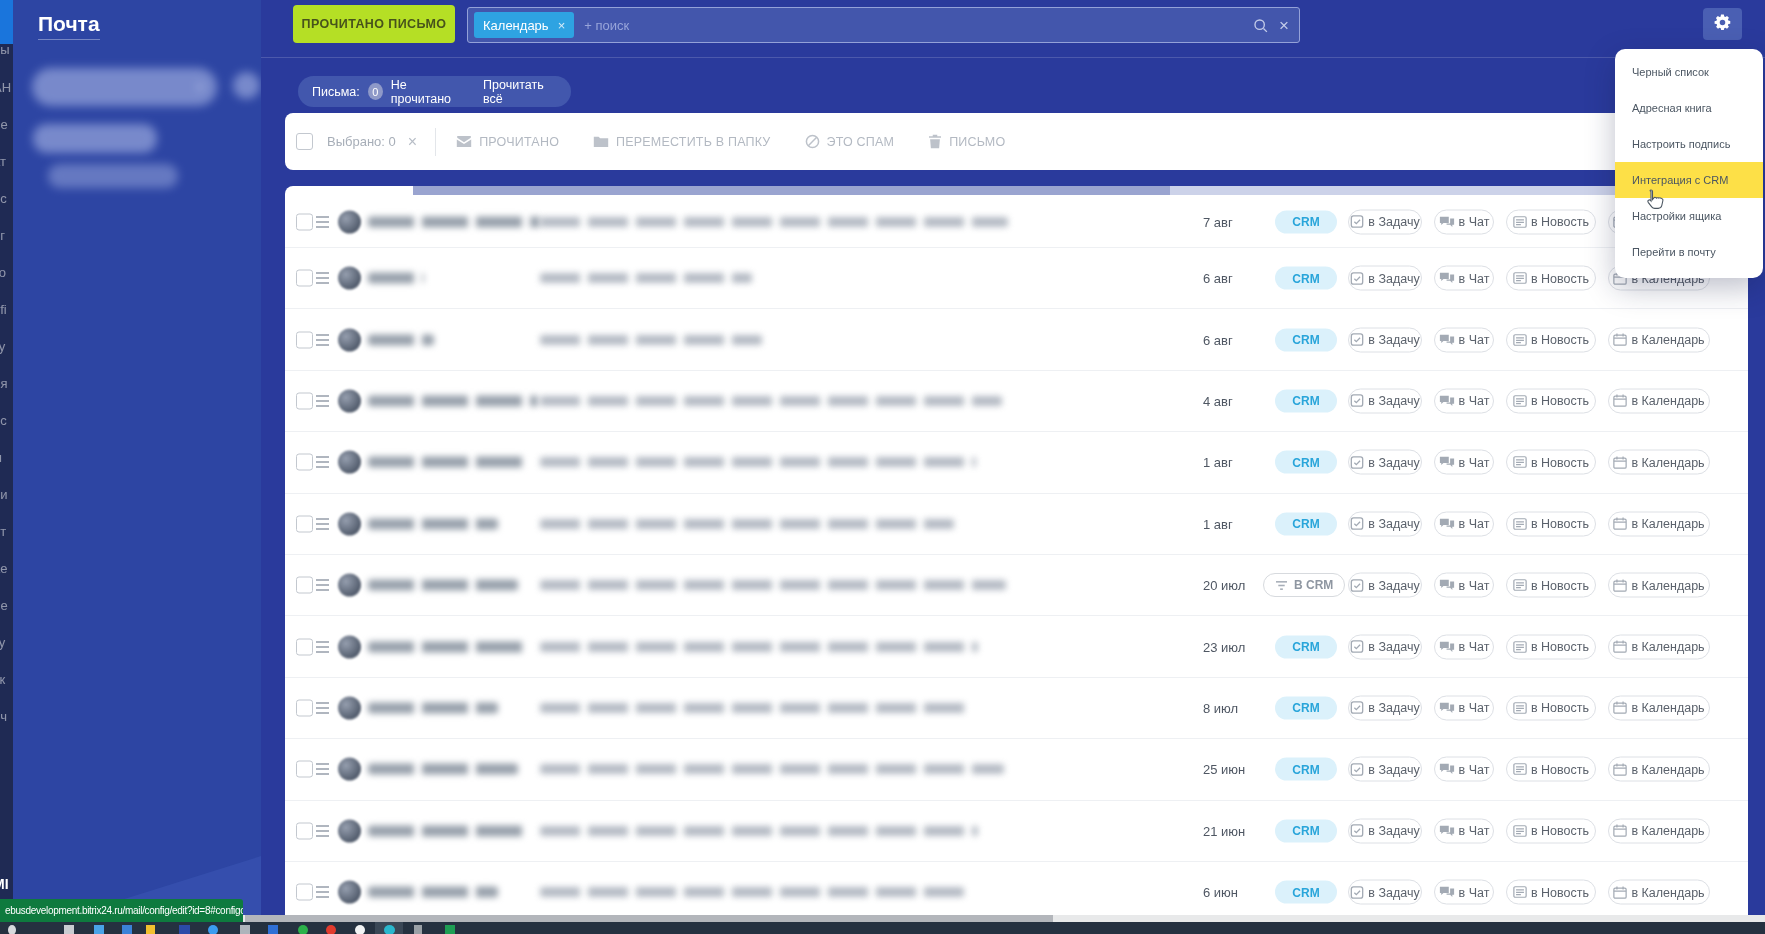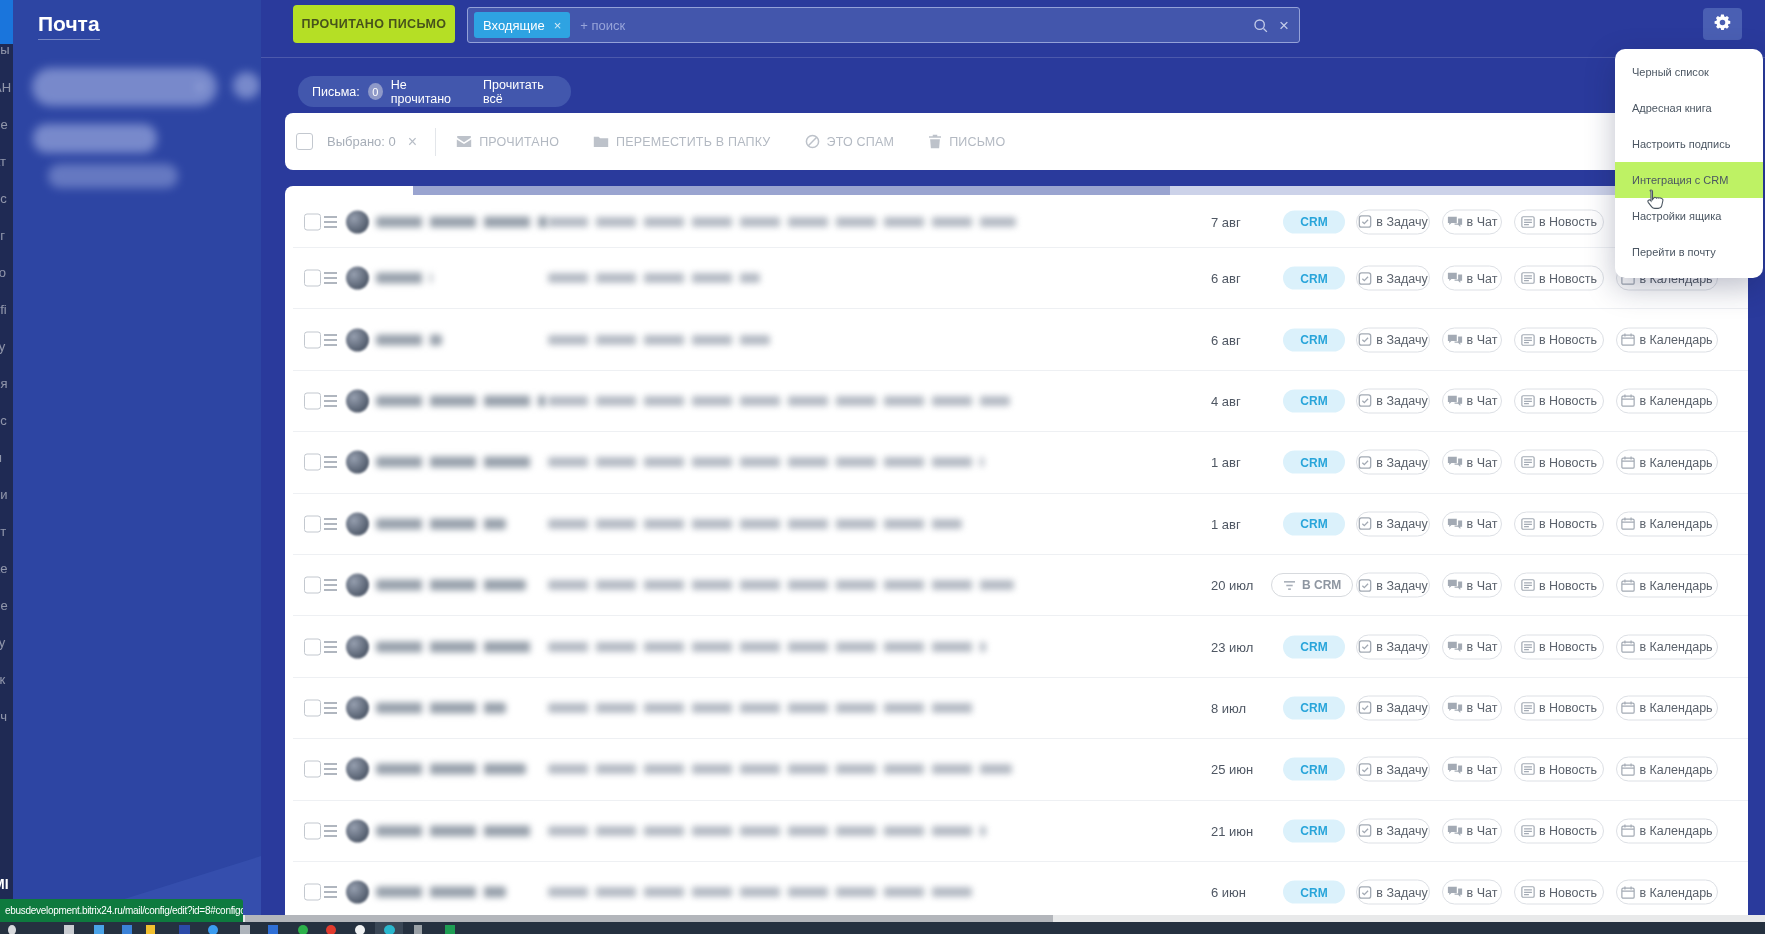--- a/index.html
+++ b/index.html
@@ -50,42 +50,42 @@
   .sel-label{color:#a7aeb8;font-size:13px;margin-left:14px;}
   .sel-x{color:#b7bdc6;font-size:16px;margin-left:12px;cursor:pointer;}
   .vdiv{width:1px;height:28px;background:#e3e6ea;margin:0 20px 0 18px;}
   .acts{display:flex;align-items:center;gap:34px;}
   .act{display:flex;align-items:center;gap:7px;color:#b3b9c2;font-size:12.5px;letter-spacing:.2px;cursor:pointer;}
   .act .ic{display:flex;color:#bdc2ca;}
   
   .list{position:absolute;left:285px;top:186px;width:1463px;height:729px;background:#fff;border-radius:8px 8px 0 0;overflow:hidden;}
   .hs-track{position:absolute;left:128px;top:0;right:0;height:9px;background:#ccd2e9;cursor:pointer;}
   .hs-thumb{position:absolute;left:0;top:0;width:757px;height:9px;background:#9aa4d0;}
-  .row{position:absolute;left:8px;width:1463px;border-bottom:1px solid #eef0f3;box-sizing:border-box;cursor:pointer;}
+  .row{position:absolute;left:0;width:1463px;border-bottom:1px solid #eef0f3;box-sizing:border-box;cursor:pointer;}
   .cell{position:absolute;top:50%;transform:translateY(-50%);}
   .ham{left:31px;width:13px;height:12px;background:repeating-linear-gradient(#b0b6bf 0 2px,transparent 2px 5px);}
   .avatar{left:53px;width:23px;height:23px;border-radius:50%;background:radial-gradient(circle at 35% 35%,#8a94a6,#3f4a5c 72%);filter:blur(1px);opacity:.9;}
   .s-sender{left:83px;height:11px;border-radius:3px;filter:blur(3px);
     background:repeating-linear-gradient(90deg,#98a1ac 0 46px,rgba(0,0,0,0) 46px 54px);}
   .s-subject{left:255px;height:10px;border-radius:3px;filter:blur(3px);opacity:.85;
     background:repeating-linear-gradient(90deg,#a8afba 0 40px,rgba(0,0,0,0) 40px 48px);}
   .rdate{left:918px;color:#4f5763;font-size:13px;}
   .crmbadge{left:990px;width:62px;height:23px;background:var(--crm-bg,#dbf1fb);color:var(--crm-text,#29a5da);
     font-weight:bold;font-size:12px;border-radius:12px;display:flex;align-items:center;justify-content:center;}
   .bcrm{left:978px;height:24px;box-sizing:border-box;border:1px solid #d7dade;border-radius:13px;padding:0 11px;
     display:flex;align-items:center;gap:6px;color:#8e96a1;font-size:12px;font-weight:600;background:#fff;}
   .bcrm .ic{color:#a7aeb8;display:flex;}
   .pill{height:25px;box-sizing:border-box;border:1px solid #dde0e5;border-radius:13px;background:#fff;
     display:flex;align-items:center;justify-content:center;gap:4px;color:#5b626c;font-size:12.5px;}
   .pill .ic{color:#a3aab4;display:flex;}
   
   .menu{position:absolute;left:1615px;top:49px;width:148px;height:229px;background:#fff;border-radius:10px;
     box-shadow:0 10px 30px rgba(20,30,70,.28);z-index:50;overflow:hidden;padding-top:5px;box-sizing:border-box;}
   .menu-item{height:36px;display:flex;align-items:center;padding-left:17px;font-size:11px;color:#4b5662;cursor:pointer;}
-  .menu-item.active{background:#bef264;}
+  .menu-item.active{background:#fde047;}
   .cursor{position:absolute;left:1643px;top:188px;z-index:70;pointer-events:none;}
   
   .hscroll{position:absolute;left:0;top:915px;width:1765px;height:7px;background:#e8e9ea;z-index:55;cursor:pointer;}
   .hscroll-thumb{position:absolute;left:245px;top:0;width:808px;height:7px;background:#b3b6bb;}
   .tooltip{position:absolute;left:0;top:899px;width:243px;height:23px;background:var(--tooltip-green,#0e7a3e);
     color:#fff;font-size:10px;letter-spacing:-.3px;line-height:23px;padding-left:5px;box-sizing:border-box;
     white-space:nowrap;overflow:hidden;border-top-right-radius:3px;z-index:60;}
   .taskbar{position:absolute;left:0;top:922px;width:1765px;height:12px;background:#253140;z-index:58;overflow:hidden;}
   .tb-ic{position:absolute;top:3px;height:10px;}
   .tb-active{position:absolute;top:0;height:12px;width:28px;background:#3a4756;}
@@ -130,21 +130,21 @@
     <div class="blurbox mbx-badge"></div>
     <div class="blurbox folder1"></div>
     <div class="blurbox folder2"></div>
   </aside>
 
   <main>
     <button class="compose">ПРОЧИТАНО ПИСЬМО</button>
 
     <div class="search">
       <span class="chip">
-        <span>Входящие</span>
+        <span>Календарь</span>
         <span class="chip-x">×</span>
       </span>
       <span class="search-ph">+ поиск</span>
       <span class="sic">
           <svg width="17" height="17" viewBox="0 0 20 20" fill="none" stroke="currentColor" stroke-width="1.6">
             <circle cx="9" cy="9" r="5.5"></circle>
             <line x1="13.5" y1="13.5" x2="17.5" y2="17.5"></line>
           </svg>
         </span>
       <span class="sx">×</span>

